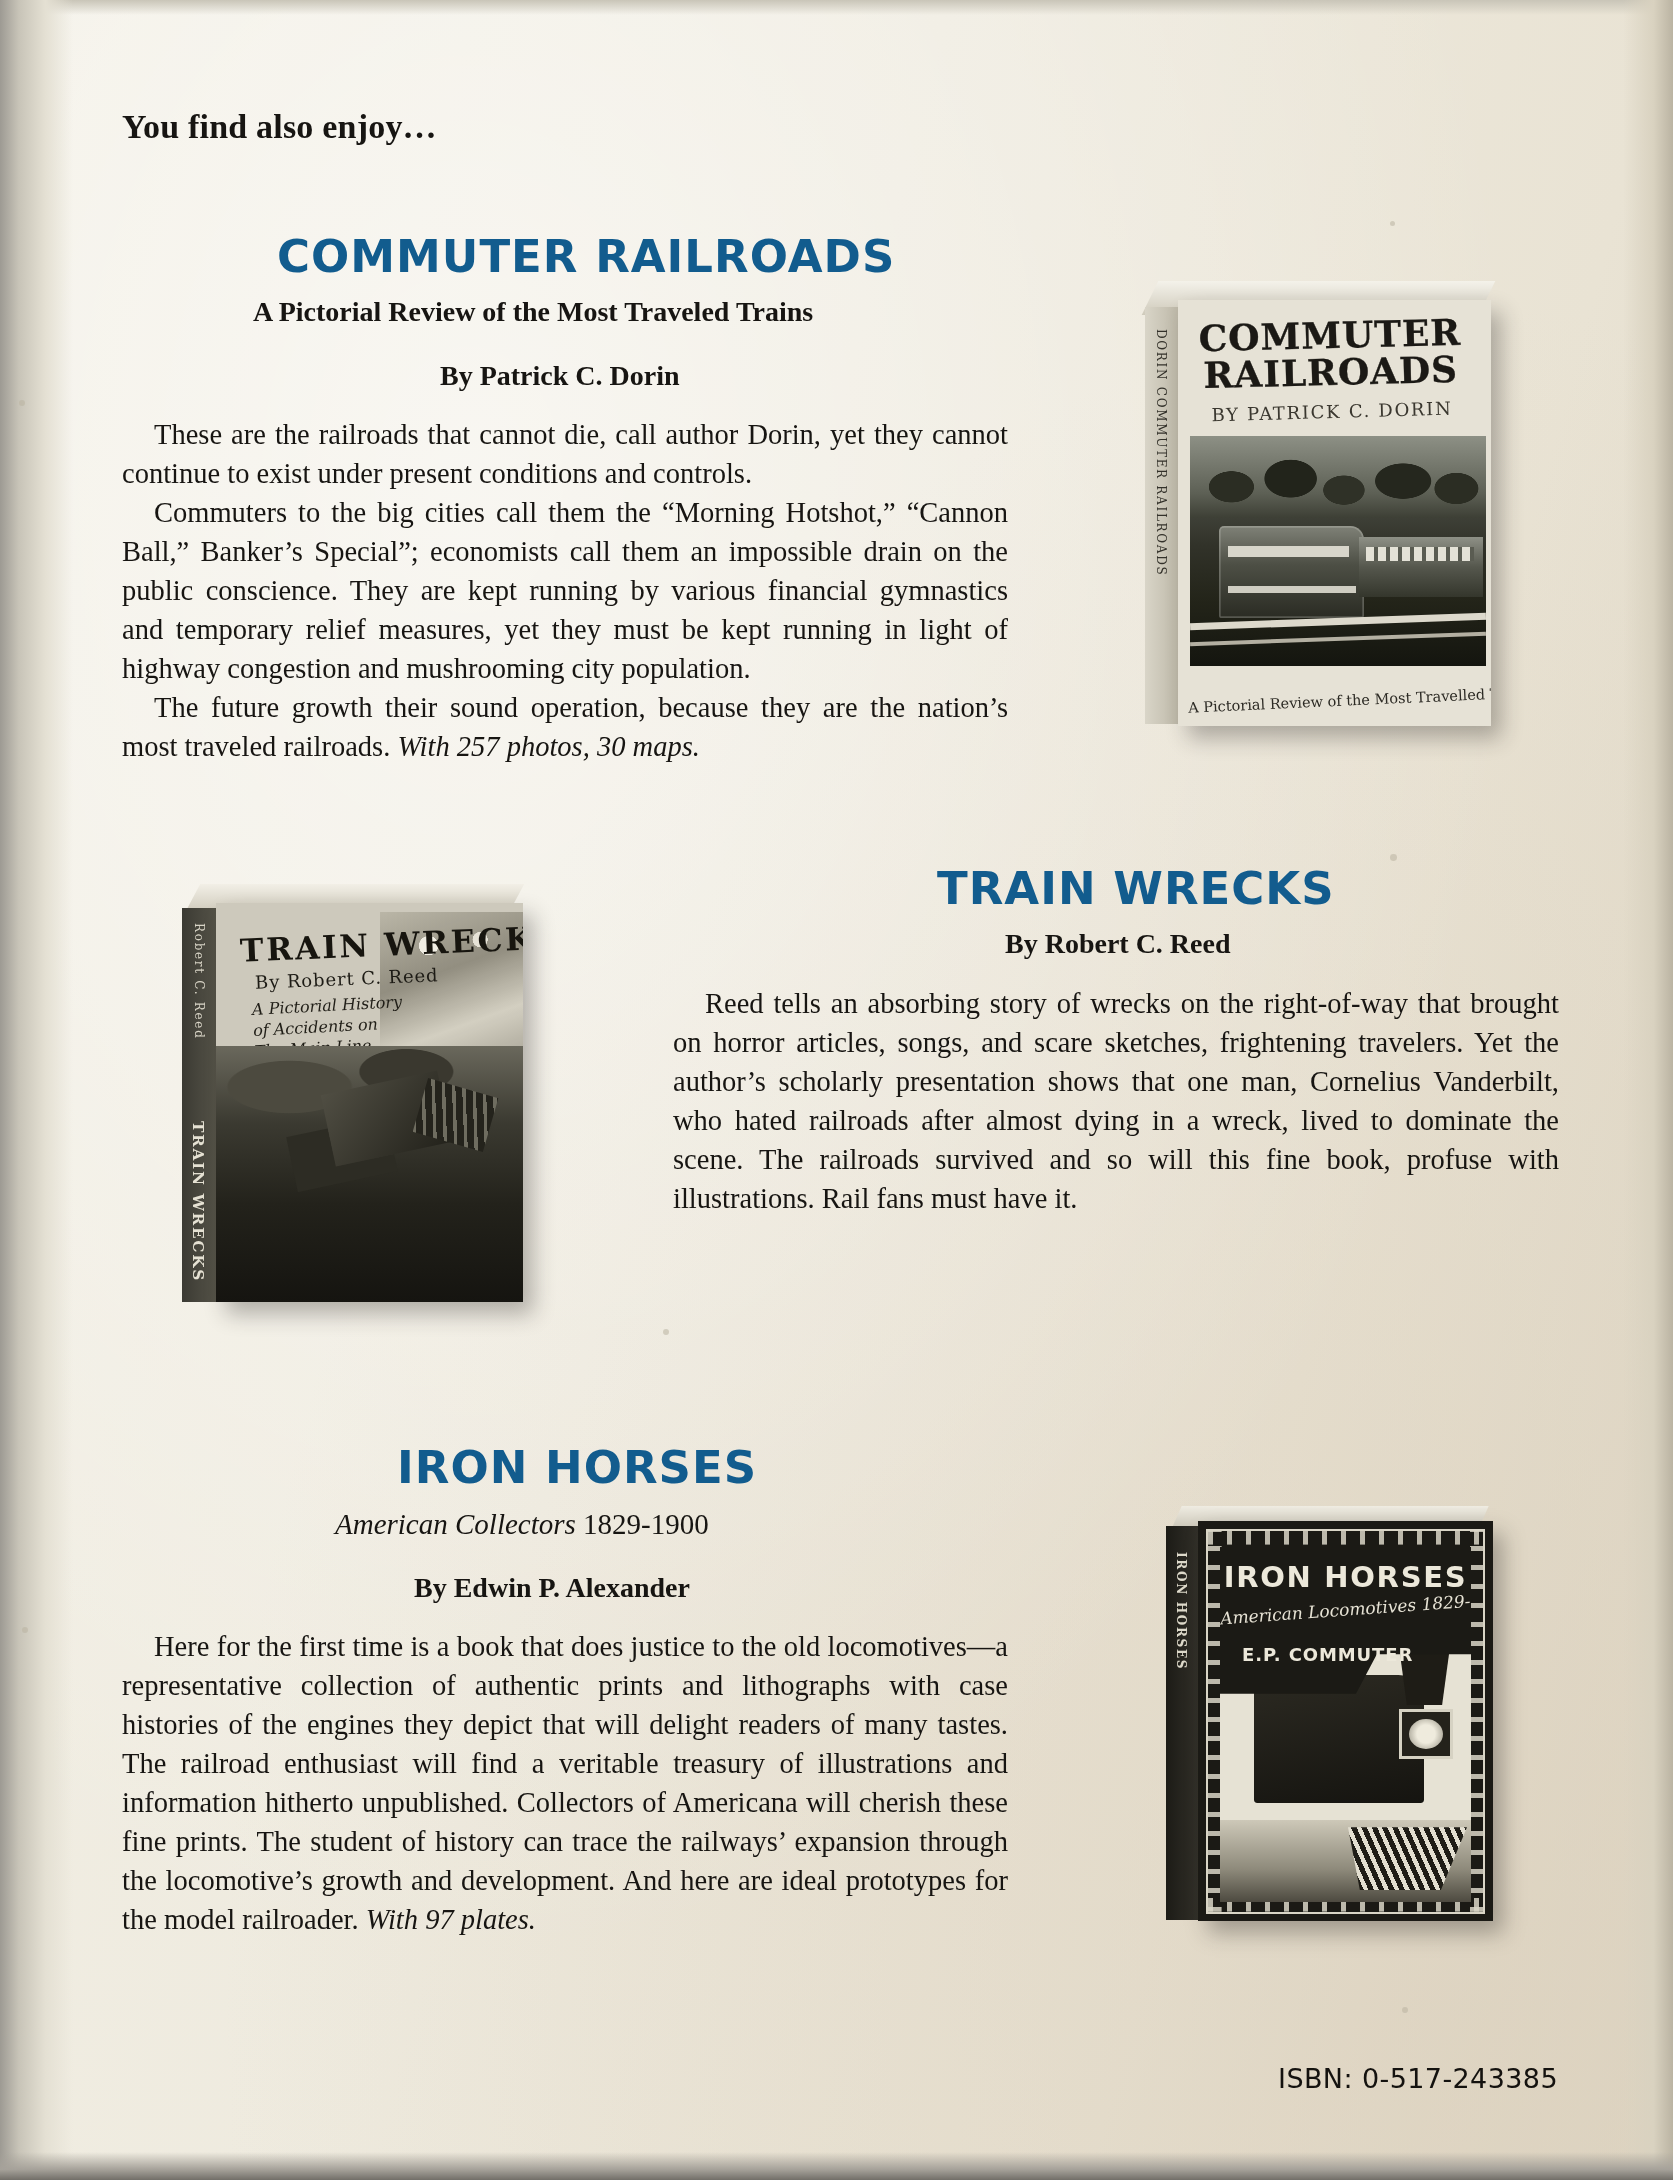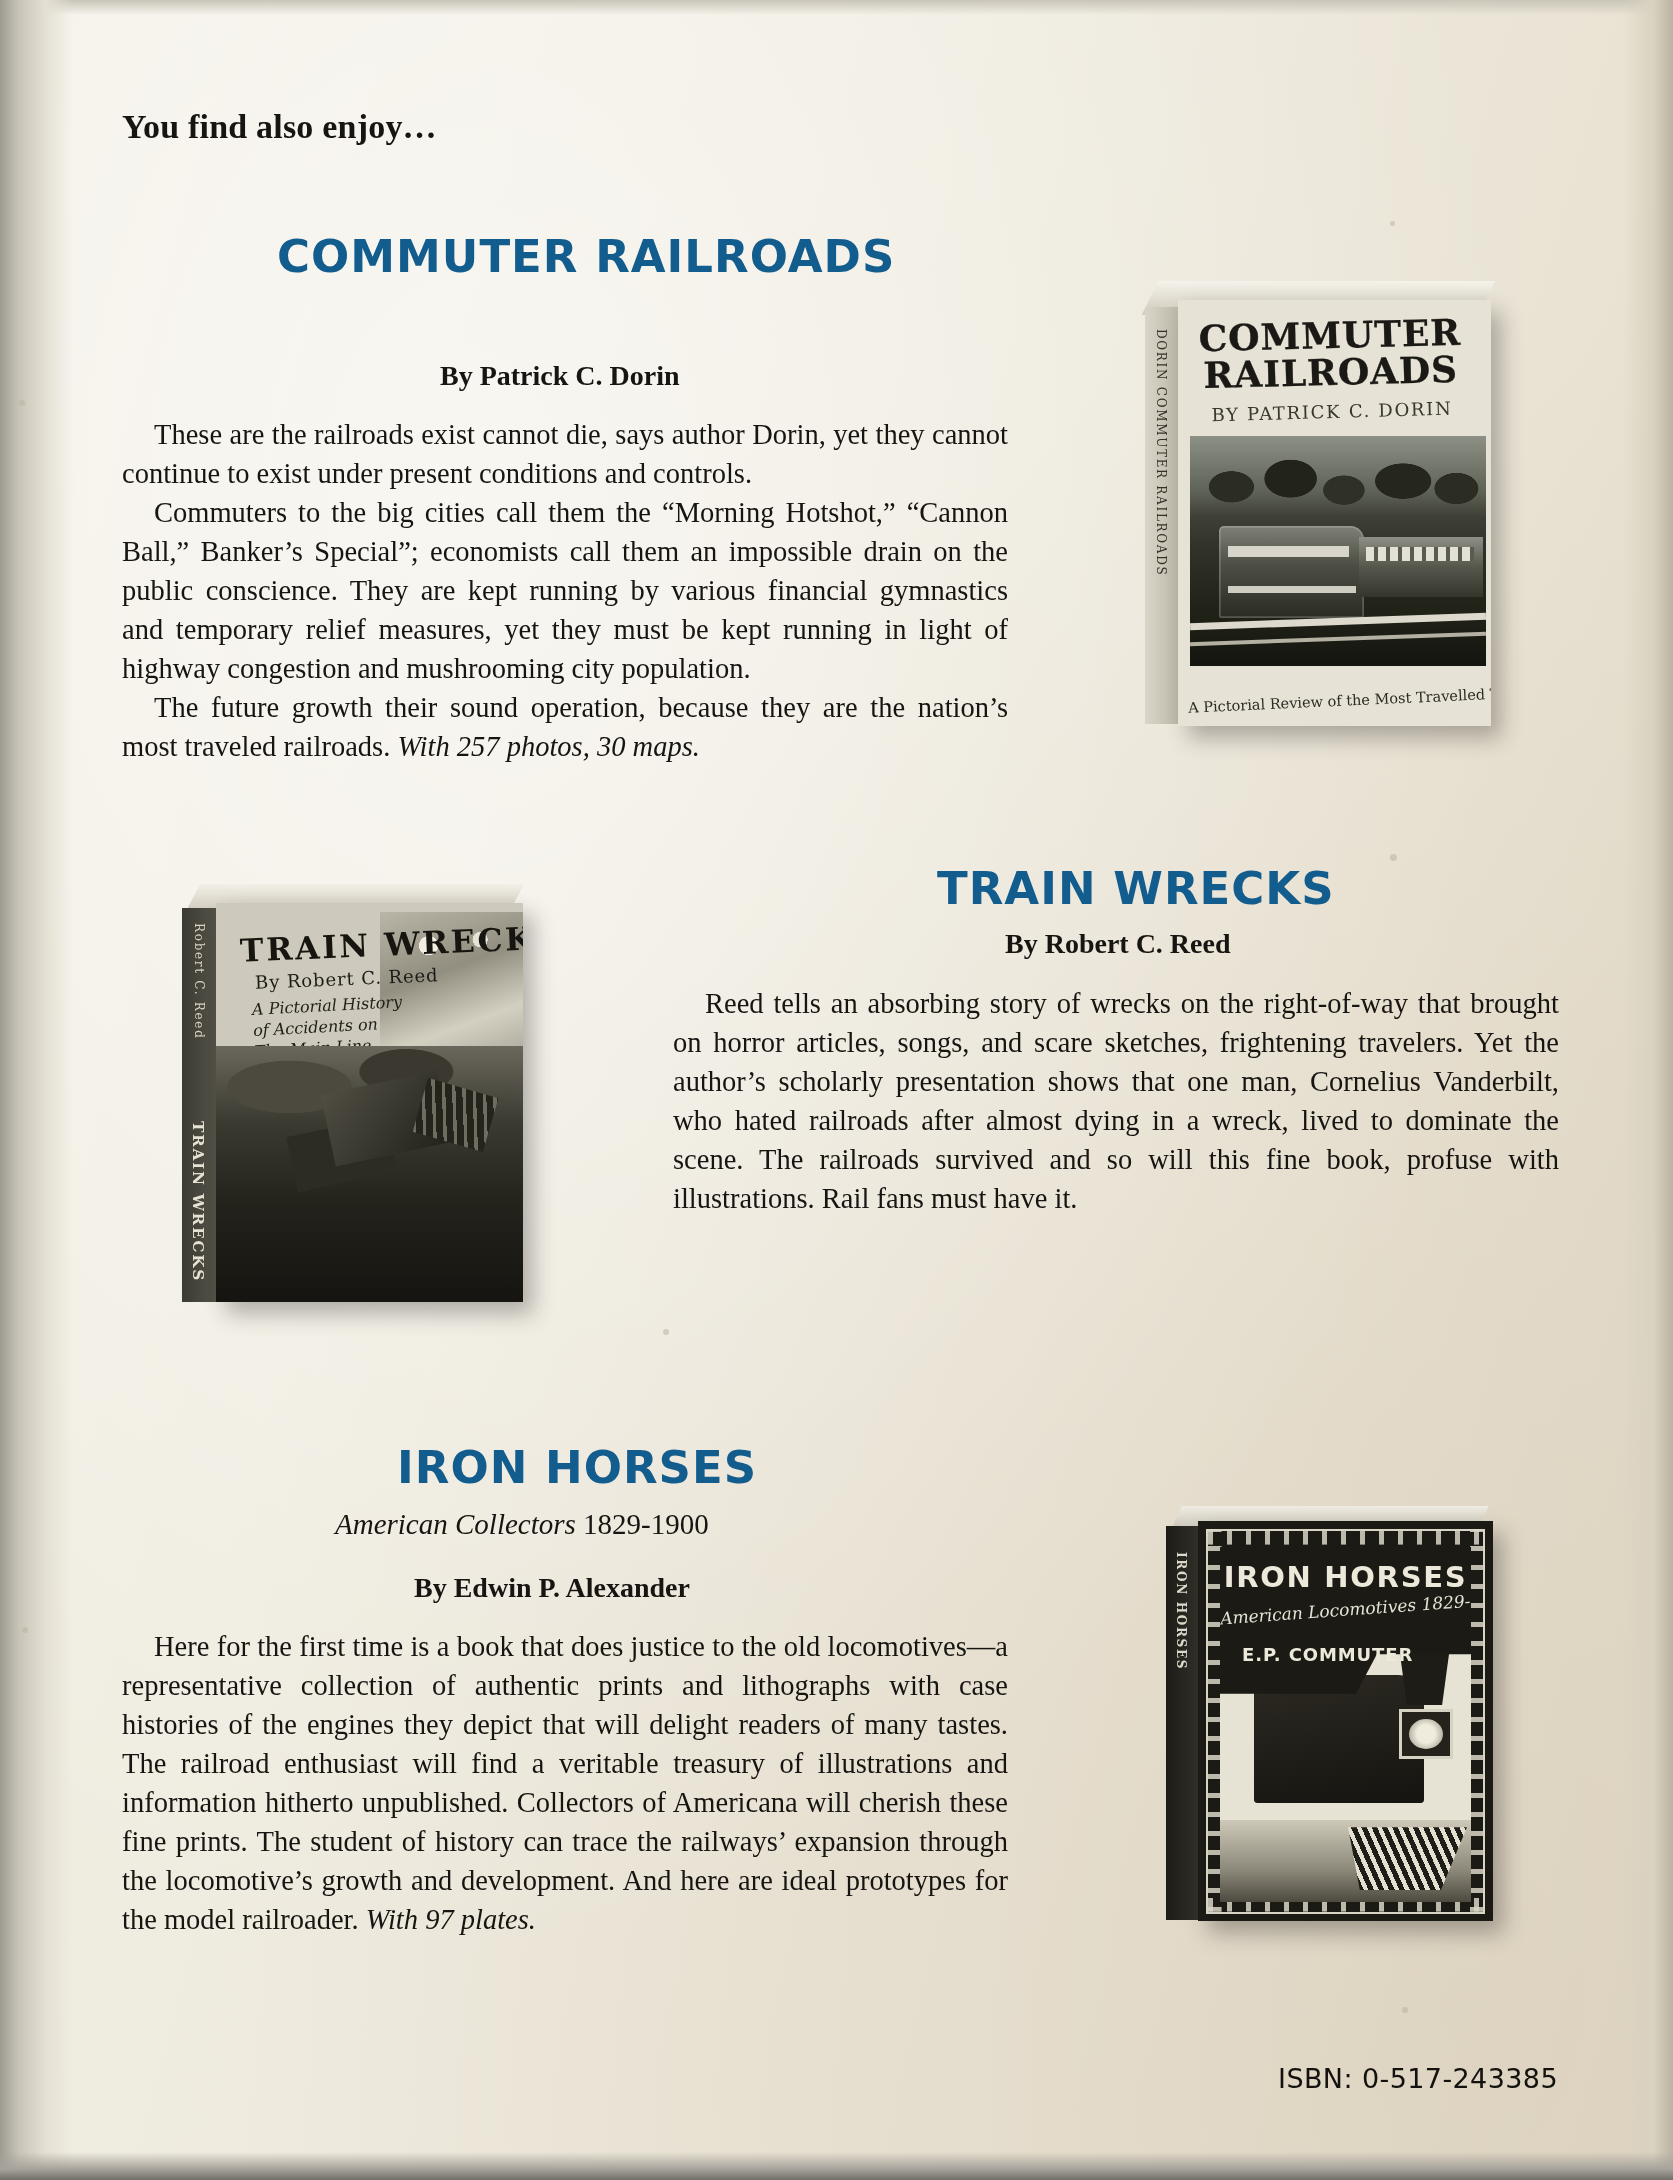--- a/index.html
+++ b/index.html
@@ -393,24 +393,25 @@
   <div class="speck" style="left:1390px;top:854px; width:6.8px;  height:6.8px;"></div>
   <div class="speck" style="left:663px; top:1329px; width:6px;  height:6px;"></div>
   <div class="speck" style="left:22px;  top:1627px; width:6px;  height:6px;"></div>
   <div class="speck" style="left:1402px;top:2007px; width:6px;  height:6px;"></div>
 
   <div class="content">
 
     <div class="kicker">You find also enjoy…</div>
 
     <div class="sec-title" style="left:277px; top:230px; position:absolute;">COMMUTER RAILROADS</div>
+    <div class="sec-sub" style="left:253px; top:296px; position:absolute;">A Pictorial Review of the  Most Traveled Trains</div>
     <div class="sec-author" style="left:440px; top:360px; position:absolute;">By Patrick C. Dorin</div>
 
     <div class="body-col" id="body-commuter" style="left:122px; top:415px; width:886px;">
-      <p>These are the railroads exist cannot die, says author Dorin, yet they cannot continue to exist under present conditions and controls.</p>
+      <p>These are the railroads that cannot die, call author Dorin, yet they cannot continue to exist under present conditions and controls.</p>
       <p>Commuters to the big cities call them the “Morning Hotshot,” “Cannon Ball,” Banker’s Special”; economists call them an impossible drain on the public conscience. They are kept running by various financial gymnastics and temporary relief measures, yet they must be kept running in light of highway congestion and mushrooming city population.</p>
       <p><span>The future growth their sound operation, because they are the nation’s most traveled railroads. </span><i>With 257 photos, 30 maps.</i></p>
     </div>
 
     <div class="book" id="bk-commuter">
       <div class="bk-top"></div>
       <div class="bk-spine">
         <div class="spine-txt" style="left:8.5px; top:22px;">DORIN   COMMUTER   RAILROADS</div>
       </div>
       <div class="bk-face">

